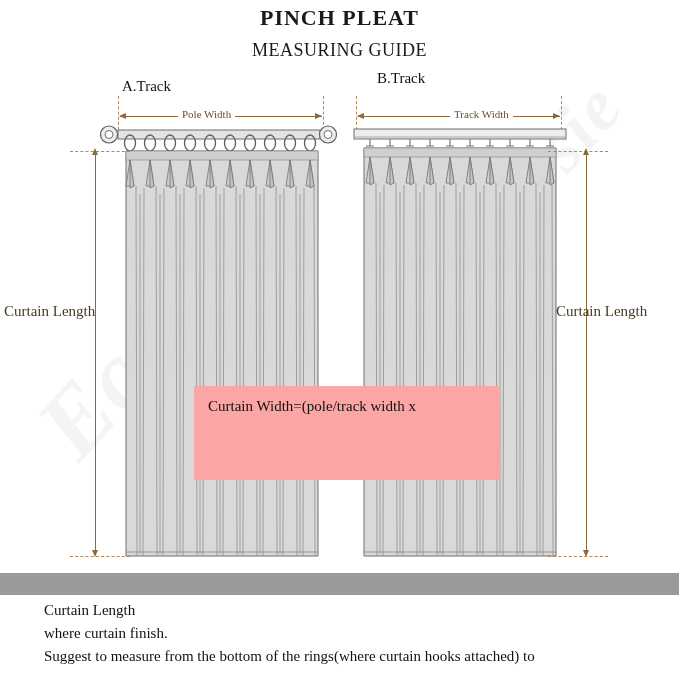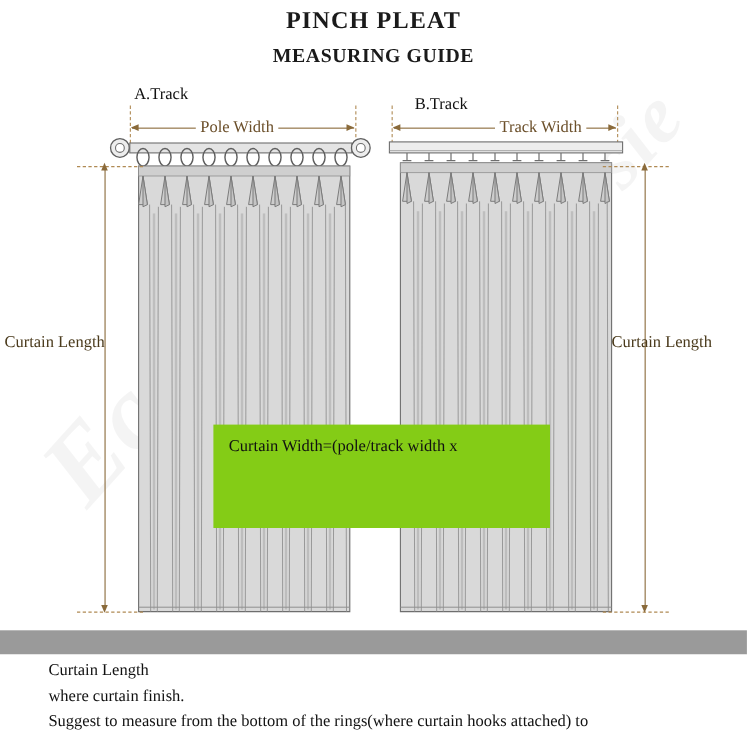--- a/index.html
+++ b/index.html
@@ -27,30 +27,30 @@
     font-size: 22px;
     font-weight: bold;
     letter-spacing: 1px;
     line-height: 36px;
   }
   .subtitle {
     position: absolute;
     left: 0; top: 40px; width: 679px;
     text-align: center;
     font-size: 18px;
-    font-weight: bold;
+    font-weight: normal;
     letter-spacing: 0.5px;
   }
   .panel-label {
     position: absolute;
     font-size: 15px;
     color: #111;
   }
   .panel-label.a { left: 122px; top: 78px; }
-  .panel-label.b { left: 377px; top: 87px; }
+  .panel-label.b { left: 377px; top: 70px; }
 
   
   .watermark {
     position: absolute;
     font-family: "Liberation Serif", serif;
     font-style: italic;
     color: rgba(0,0,0,0.045);
     font-size: 96px;
     font-weight: bold;
     letter-spacing: 2px;
@@ -74,21 +74,21 @@
     position: absolute;
     width: 1px;
     background: #8a6a3a;
   }
   .vline.dash {
     background: none;
     border-left: 1px dashed #b08a54;
   }
   .dim-text {
     position: absolute;
-    font-size: 15px;
+    font-size: 11px;
     color: #6b4f2a;
     background: #fff;
     padding: 0 4px;
     white-space: nowrap;
   }
   .dim-text.big {
     font-size: 15px;
     color: #4a3a1c;
     background: transparent;
     padding: 0;
@@ -104,21 +104,21 @@
 
   
   .curtain-wrap { position: absolute; }
   .curtain-svg { display: block; }
 
   
   .note-box {
     position: absolute;
     left: 194px; top: 386px;
     width: 306px; height: 94px;
-    background: #84cc16;
+    background: #fca5a5;
     border: none;
     padding: 8px 12px 8px 14px;
     font-size: 15px;
     line-height: 25px;
     color: #111;
   }
   .note-box div { white-space: nowrap; }
 
   
   .footer-bar {

